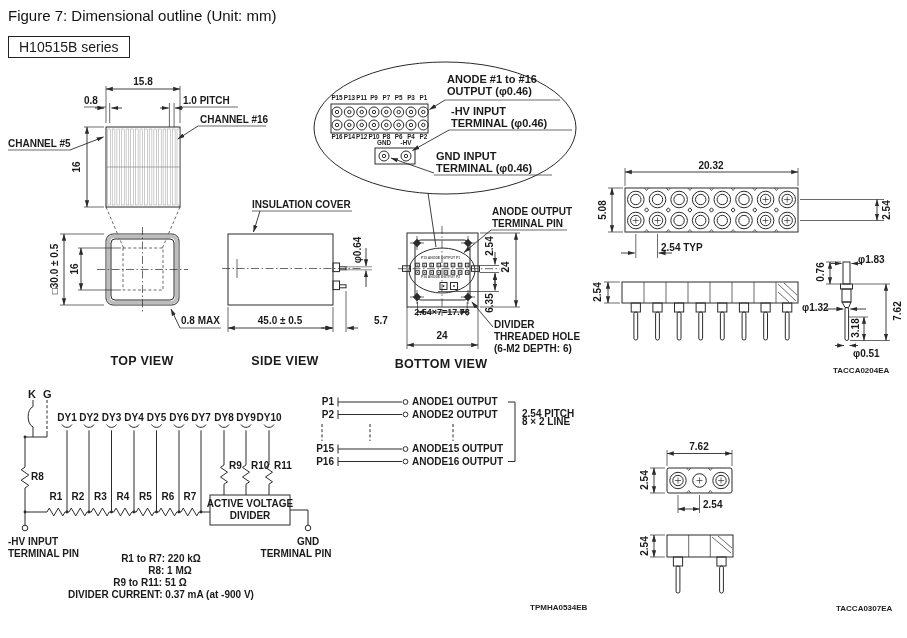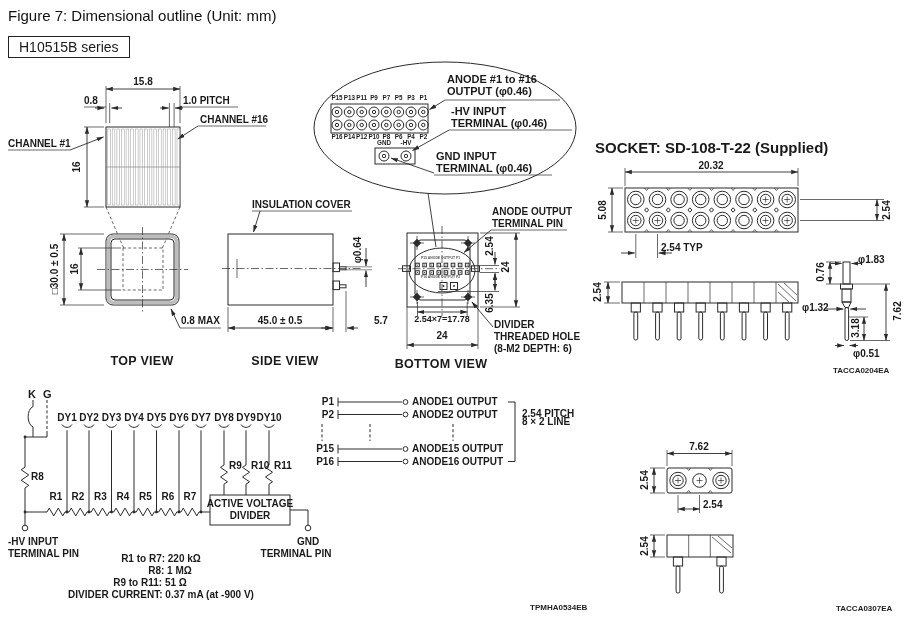--- a/index.html
+++ b/index.html
@@ -424,21 +424,21 @@
     <path d="M654,535 V557" class="dim" marker-start="url(#ah)" marker-end="url(#ah)"></path>
   </g>
 </svg>
 
 <div id="figtitle">Figure 7: Dimensional outline (Unit: mm)</div>
 <div id="seriesbox">H10515B series</div>
 
 <span class="t cx" style="left:143px;top:77px">15.8</span>
 <span class="t" style="left:84px;top:96px">0.8</span>
 <span class="t" style="left:183px;top:96px">1.0 PITCH</span>
-<span class="t" style="left:8px;top:139px">CHANNEL #1</span>
+<span class="t" style="left:8px;top:139px">CHANNEL #5</span>
 <span class="t" style="left:200px;top:115px">CHANNEL #16</span>
 <span class="vt" style="left:76px;top:167px">16</span>
 
 <span class="vt" style="left:54px;top:269px">□30.0 ± 0.5</span>
 <span class="vt" style="left:74px;top:269px">16</span>
 <span class="t" style="left:181px;top:316px">0.8 MAX</span>
 <span class="t b12 cx" style="left:142px;top:355px">TOP VIEW</span>
 
 <span class="t" style="left:252px;top:200px">INSULATION COVER</span>
 <span class="vt" style="left:357px;top:250px">φ0.64</span>
@@ -471,28 +471,27 @@
 <span class="t d11" style="left:436px;top:151px">GND INPUT</span>
 <span class="t d11" style="left:436px;top:163px">TERMINAL (φ0.46)</span>
 
 <span class="t" style="left:492px;top:207px">ANODE OUTPUT</span>
 <span class="t" style="left:492px;top:219px">TERMINAL PIN</span>
 <span class="tiny" style="position:absolute;left:421px;top:256px">P15 ANODE OUTPUT P1</span>
 <span class="tiny" style="position:absolute;left:421px;top:275px">P16 ANODE OUTPUT P2</span>
 <span class="vt" style="left:489px;top:246px">2.54</span>
 <span class="vt" style="left:505px;top:267px">24</span>
 <span class="vt" style="left:489px;top:303px">6.35</span>
-<span class="t d9 cx" style="left:442px;top:315px">2.54×7=17.78</span>
+<span class="t d9 cx" style="left:442px;top:308px">2.54×7=17.78</span>
 <span class="t cx" style="left:442px;top:331px">24</span>
 <span class="t" style="left:494px;top:320px">DIVIDER</span>
 <span class="t" style="left:494px;top:332px">THREADED HOLE</span>
-<span class="t" style="left:494px;top:344px">(8-M2 DEPTH: 6)</span>
+<span class="t" style="left:494px;top:344px">(6-M2 DEPTH: 6)</span>
 <span class="t b12 cx" style="left:441px;top:358px">BOTTOM VIEW</span>
 
-<span class="t h15" style="left:595px;top:140px">SOCKET: SD-108-T-22 (Supplied)</span>
 <span class="t cx" style="left:711px;top:161px">20.32</span>
 <span class="vt" style="left:602px;top:210px">5.08</span>
 <span class="vt" style="left:886px;top:210px">2.54</span>
 <span class="t" style="left:661px;top:243px">2.54 TYP</span>
 <span class="vt" style="left:597px;top:292px">2.54</span>
 <span class="vt" style="left:820px;top:272px">0.76</span>
 <span class="t" style="left:858px;top:255px">φ1.83</span>
 <span class="t" style="left:802px;top:303px">φ1.32</span>
 <span class="vt" style="left:897px;top:311px">7.62</span>
 <span class="vt" style="left:855px;top:328px">3.18</span>

